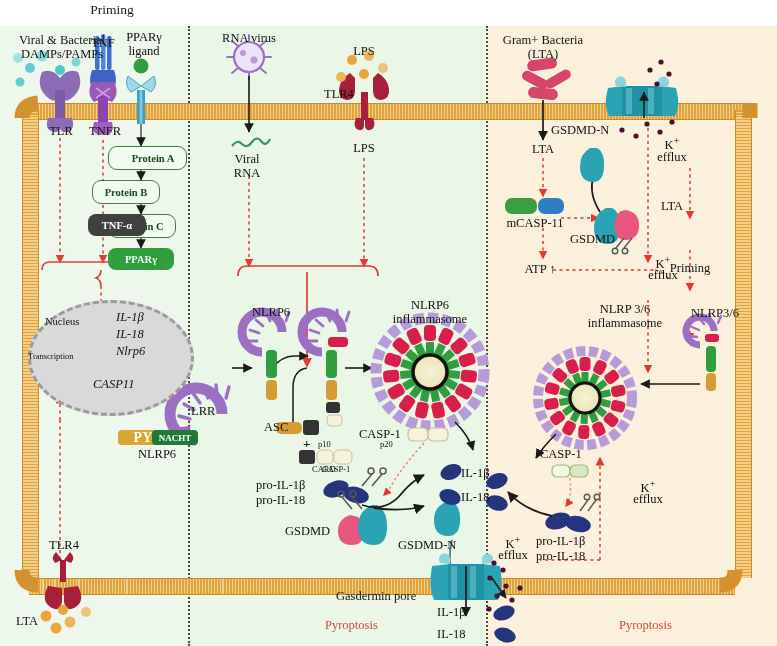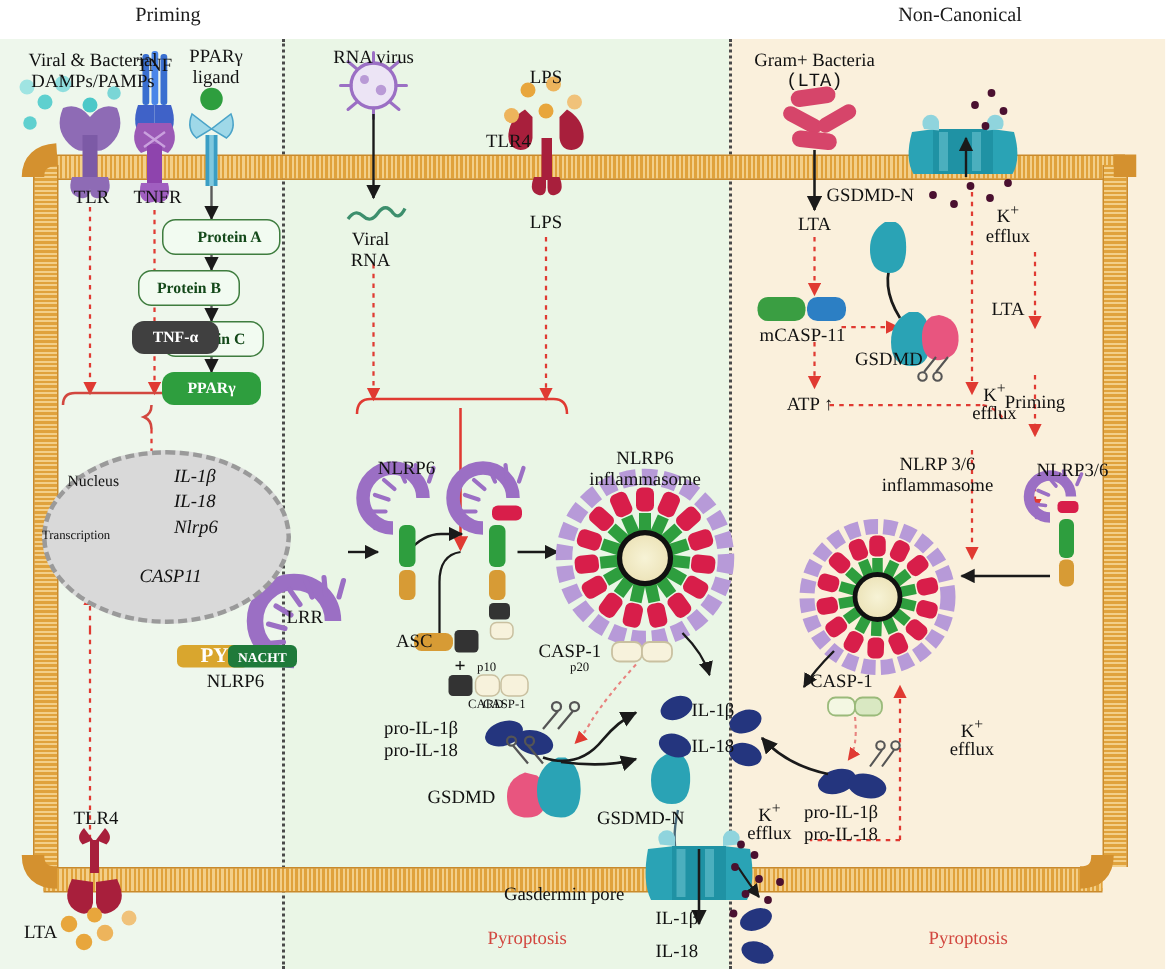--- a/index.html
+++ b/index.html
@@ -37,21 +37,20 @@
 </head>
 <body>
 
 <div id="stage">
 
   <div class="panel" id="panel-priming"></div>
   <div class="panel" id="panel-canonical"></div>
   <div class="panel" id="panel-noncanonical"></div>
 
   <div class="sec-title" style="left:52px;width:120px;">Priming</div>
-  <div class="sec-title" style="left:560px;width:160px;">Non-Canonical</div>
 
   <div class="vdiv" style="left:188px;"></div>
   <div class="vdiv" style="left:486px;"></div>
 
   <div class="memh" style="left:22px;top:103px;width:728px;"></div>
   <div class="memv" style="left:22px;top:110px;height:468px;"></div>
   <div class="memv" style="left:735px;top:110px;height:468px;"></div>
   <div class="memh" style="left:29px;top:578px;width:706px;"></div>
 
   <svg class="ov">
@@ -657,21 +656,21 @@
   <div class="lbl" style="left:285px;top:524px;">GSDMD</div>
   <div class="lbl" style="left:398px;top:538px;">GSDMD-N</div>
   <div class="lbl" style="left:461px;top:466px;">IL-1β</div>
   <div class="lbl" style="left:461px;top:490px;">IL-18</div>
   <div class="lbl" style="left:336px;top:589px;">Gasdermin pore</div>
   <div class="lbl" style="left:437px;top:605px;">IL-1β</div>
   <div class="lbl" style="left:437px;top:627px;">IL-18</div>
   <div class="lbl red" style="left:325px;top:618px;">Pyroptosis</div>
 
   <div class="lbl c" style="left:543px;top:33px;">Gram+ Bacteria</div>
-  <div class="lbl c" style="left:543px;top:47px;font-family:Liberation Mono, monospace;">(LTA)</div>
+  <div class="lbl c" style="left:543px;top:47px;">(LTA)</div>
   <div class="lbl c" style="left:543px;top:142px;">LTA</div>
   <div class="lbl c" style="left:535px;top:216px;">mCASP-11</div>
   <div class="lbl c" style="left:540px;top:262px;">ATP ↑</div>
   <div class="lbl" style="left:570px;top:232px;">GSDMD</div>
   <div class="lbl" style="left:551px;top:123px;">GSDMD-N</div>
   <div class="lbl c" style="left:672px;top:135px;">
     <span>K</span><sup>+</sup>
   </div>
   <div class="lbl c" style="left:672px;top:150px;">efflux</div>
   <div class="lbl c" style="left:672px;top:199px;">LTA</div>

